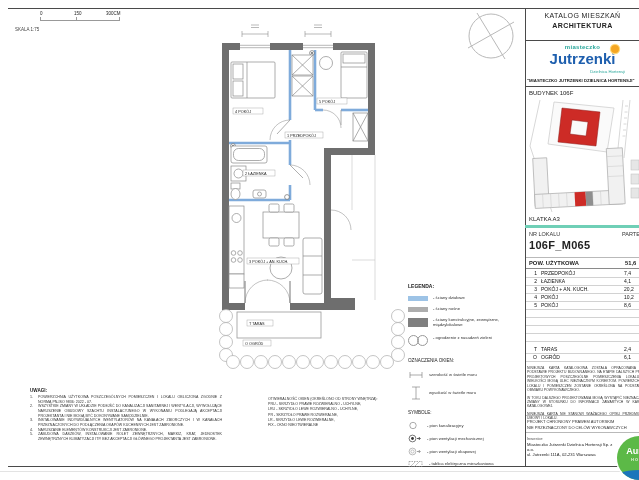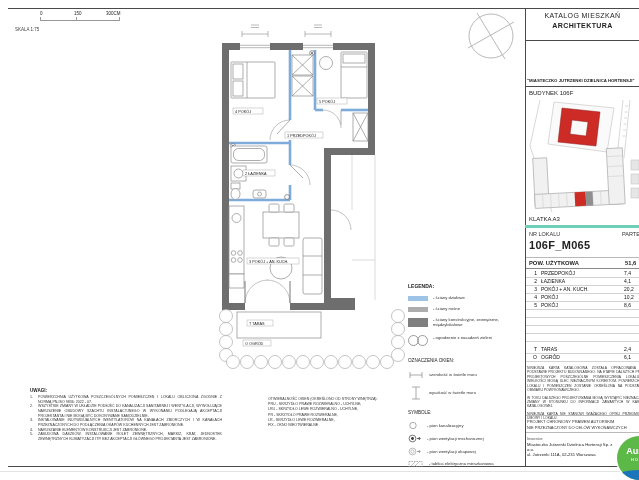--- a/index.html
+++ b/index.html
@@ -334,20 +334,28 @@
     <div>LRU - SKRZYDŁO LEWE ROZWIERALNO - UCHYLNE,</div>
     <div>PR - SKRZYDŁO PRAWE ROZWIERALNE,</div>
     <div>LR - SKRZYDŁO LEWE ROZWIERALNE,</div>
     <div>FIX - OKNO NIEOTWIERALNE</div>
   </div>
 
   <div class="abs" style="left:526px;top:12px;width:113px;text-align:center;font-size:7px;letter-spacing:0.4px;">KATALOG MIESZKAŃ</div>
   <div class="abs" style="left:526px;top:22px;width:113px;text-align:center;font-size:7px;font-weight:bold;letter-spacing:0.4px;">ARCHITEKTURA</div>
   <div class="hl" style="left:525px;right:0;top:40px;"></div>
 
+  <div class="abs" style="left:526px;top:44px;width:113px;text-align:center;">
+    <div style="font-size:6px;color:#2AA79B;font-weight:bold;letter-spacing:0.3px;">miasteczko</div>
+    <div style="font-size:15px;color:#1E5FAE;font-weight:bold;line-height:1;position:relative;display:inline-block;">
+      <span>Jutrzenki</span>
+      <span style="position:absolute;right:-4px;top:-6px;width:8px;height:8px;border-radius:50%;background:#F5A623;box-shadow:0 0 0 1.2px #ffd97a;"></span>
+    </div>
+    <div style="font-size:4.2px;color:#2AA79B;text-align:right;padding-right:14px;margin-top:1px;">Dzielnica Hortensji</div>
+  </div>
   <div class="abs" style="left:527px;top:78px;width:130px;font-size:4.3px;font-weight:bold;white-space:nowrap;">"MIASTECZKO JUTRZENKI DZIELNICA HORTENSJI"</div>
   <div class="hl" style="left:525px;right:0;top:86px;"></div>
 
   <div class="abs" style="left:529px;top:90px;font-size:6px;">BUDYNEK 106F</div>
 
   <svg class="abs" style="left:526px;top:100px;" width="113" height="113" viewBox="0 0 113 113">
     <g stroke="#d8d8d8" stroke-width="1" fill="none">
       <path d="M14,0 L4,46 L26,112"></path>
       <path d="M97,0 L91,58"></path>
       <path d="M104,0 L98,58"></path>

